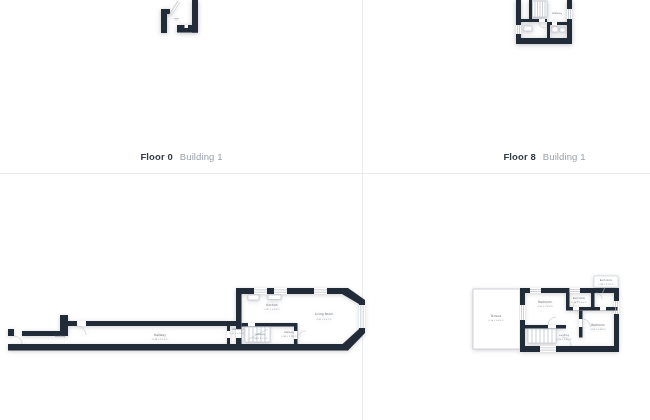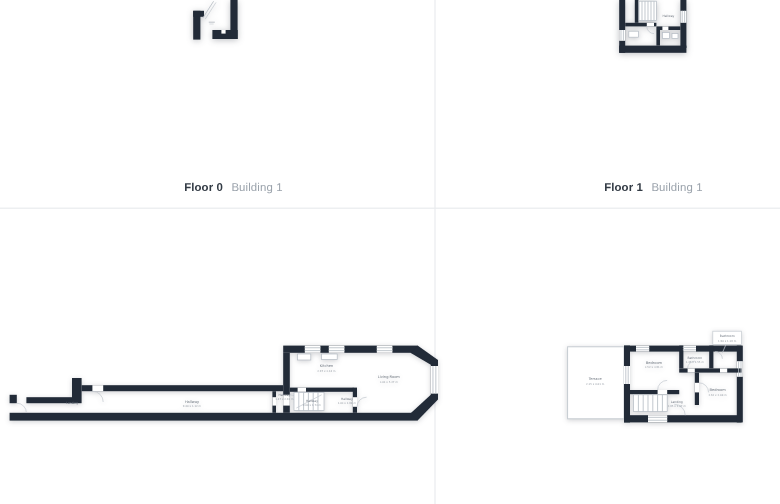--- a/index.html
+++ b/index.html
@@ -4,21 +4,21 @@
 <style>
   html,body{margin:0;padding:0;background:#fff;}
   #screen{position:relative;width:650px;height:420px;background:#ffffff;overflow:hidden;
           font-family:"Liberation Sans", sans-serif;}
   .divider-v{position:absolute;top:0;left:362px;width:1px;height:420px;background:#e9ebee;}
   .divider-h{position:absolute;top:173px;left:0;width:650px;height:1px;background:#e9ebee;}
   .caption{position:absolute;top:151px;width:363px;text-align:center;font-size:9.5px;
            letter-spacing:.1px;white-space:nowrap;}
   .caption .floor{font-weight:700;color:#333b45;}
   .caption .building{color:#9aa2ab;margin-left:7px;font-weight:400;}
-  .cap-left{left:0;padding-left:13px;}
+  .cap-left{left:0;}
   .cap-right{left:363px;}
   .plan{position:absolute;}
   .plan svg{display:block;overflow:visible;font-family:"DejaVu Sans", sans-serif;}
   .shadow-strong{filter:drop-shadow(0 1.5px 2.5px rgba(35,43,56,.30));}
   .shadow-soft{filter:drop-shadow(0 1px 2px rgba(35,43,56,.22));}
   .wall{fill:#222b38;}
   .gap{fill:#ffffff;}
   .thin{stroke:#b6bdc5;stroke-width:.7;fill:none;}
   .thin2{stroke:#c3c9cf;stroke-width:.6;fill:none;}
   .fixture{stroke:#b6bdc5;stroke-width:.6;fill:#ffffff;}
@@ -91,21 +91,21 @@
       </g>
       <path class="thin2" d="M23,22 A6,6 0 0 0 29,28"></path>
       <text class="room-name sm" x="41" y="14">Hallway</text>
     </svg>
   </div>
 
   <div class="caption cap-left">
     <span class="floor">Floor 0</span><span class="building">Building 1</span>
   </div>
   <div class="caption cap-right">
-    <span class="floor">Floor 1</span><span class="building">Building 1</span>
+    <span class="floor">Floor 8</span><span class="building">Building 1</span>
   </div>
 
   <div class="plan shadow-soft" style="left:8px;top:285px;width:354px;height:70px;">
     <svg width="354" height="70" viewBox="0 0 354 70">
       <g>
 
         <rect class="wall" x="0" y="59" width="340" height="6.5"></rect>
 
         <rect class="wall" x="0" y="44" width="6" height="7"></rect>
 

